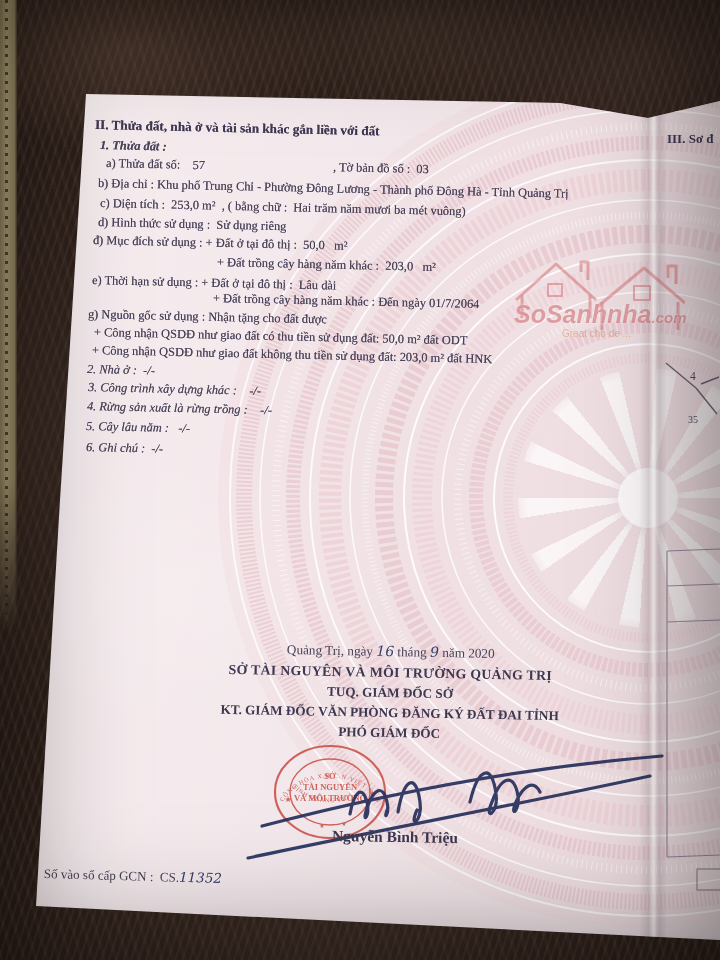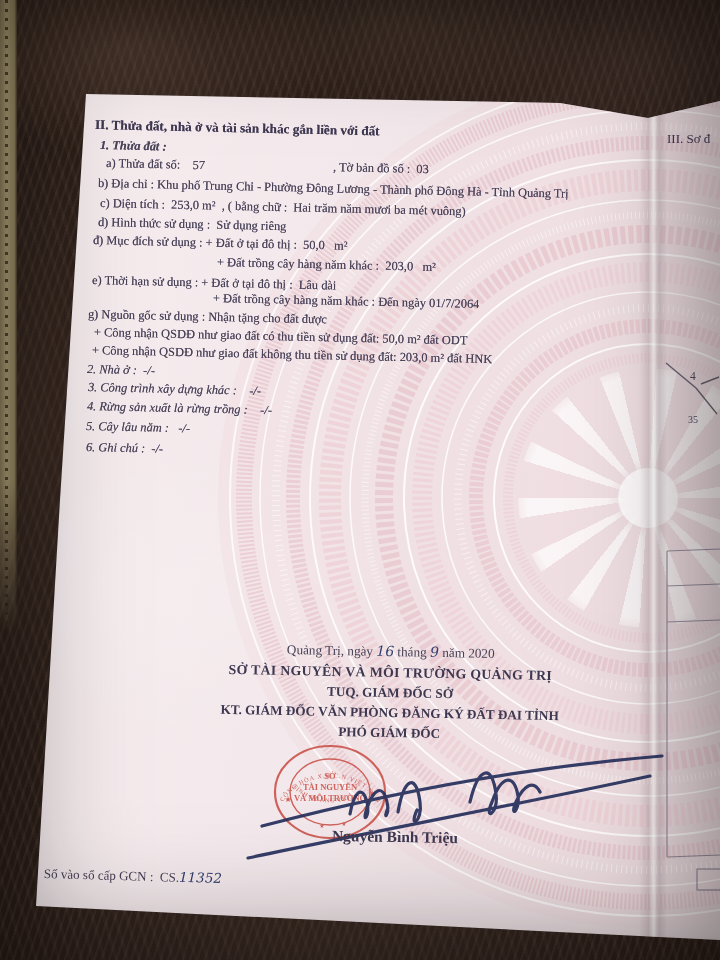--- a/index.html
+++ b/index.html
@@ -51,21 +51,21 @@
     transform:rotate(1.1deg);color:#3d3750;}
   .signing .date{font-size:13.2px;color:#474156;margin-bottom:5px;}
   .signing .auth{font-weight:bold;font-size:13.8px;letter-spacing:.3px;margin-bottom:4px;}
   .signing .role{font-weight:bold;font-size:13.2px;margin-bottom:4px;}
   .hw{font-family:"DejaVu Serif",serif;font-style:italic;color:#323d6b;font-size:14px;}
   .signer-name{position:absolute;left:300px;top:828px;width:190px;text-align:center;
     font-size:15.5px;font-weight:600;color:#3d3750;transform:rotate(1deg);}
   .footer-line{position:absolute;left:44px;top:865px;font-size:13px;color:#474156;
     transform:rotate(1.6deg);transform-origin:left center;white-space:pre;}
   .footer-line .hw{font-size:13.5px;}
-  .rp-title{position:absolute;left:667px;top:131px;font-weight:normal;font-size:13px;color:#3d3750;white-space:pre;}
+  .rp-title{position:absolute;left:667px;top:131px;font-weight:bold;font-size:13px;color:#3d3750;white-space:pre;}
   .rp-num{position:absolute;color:#514b5c;font-family:"Liberation Serif",serif;}
   .n4{left:690px;top:370px;font-size:11.5px;}
   .n35{left:688px;top:414px;font-size:10px;}
   .wm-logo{left:500px;top:248px;width:185px;height:95px;opacity:.62;}
   .wm-brand{position:absolute;left:14px;top:52px;font-size:25px;font-weight:bold;font-style:italic;
     color:rgba(201,84,90,.8);text-shadow:0 0 2px rgba(255,255,255,.8);font-family:"Liberation Sans",sans-serif;white-space:pre;}
   .wm-tld{font-size:15px;}
   .wm-tag{position:absolute;left:62px;top:80px;font-size:10px;color:rgba(212,140,82,.85);
     font-family:"Liberation Sans",sans-serif;white-space:pre;}
 </style>
@@ -100,20 +100,36 @@
         <circle cx="648" cy="498" r="140" stroke="rgba(236,200,208,.45)" stroke-width="10" stroke-dasharray="2 2"></circle>
         <circle cx="648" cy="498" r="30" fill="rgba(255,255,255,.8)"></circle>
       </g>
     </svg>
     <div class="sunburst"></div>
 
     <div class="paper-edge-shading"></div>
     <div class="fold-crease"></div>
     <div class="right-page-tint"></div>
 
+    <div class="wm-logo">
+      <svg width="185" height="95" viewBox="0 0 185 95">
+        <g fill="none" stroke="rgba(208,96,100,.75)" stroke-width="3" stroke-linejoin="round">
+          <path d="M16,52 L56,16 L96,52"></path>
+          <path d="M22,47 V70 M90,47 V70"></path>
+          <path d="M81,24 v-10 h7 v18"></path>
+          <rect x="48" y="36" width="14" height="12" stroke-width="2"></rect>
+          <path d="M96,60 L144,20 L185,55"></path>
+          <path d="M102,54 V82 M178,54 V82"></path>
+          <path d="M168,30 v-12 h8 v18"></path>
+          <rect x="134" y="38" width="16" height="14" stroke-width="2"></rect>
+        </g>
+      </svg>
+      <div class="wm-brand"><span>SoSanhnha</span><span class="wm-tld">.com</span></div>
+      <div class="wm-tag">Great cho de ...</div>
+    </div>
 
     <div class="line b sec-title" style="left:95px;top:117px">II. Thửa đất, nhà ở và tài sản khác gắn liền với đất</div>
     <div class="line b it" style="left:100px;top:138px">1. Thửa đất :</div>
     <div class="line" style="left:106px;top:156px">a) Thửa đất số:    57</div>
     <div class="line" style="left:333px;top:160px">, Tờ bản đồ số :  03</div>
     <div class="line" style="left:98px;top:176px">b) Địa chỉ : Khu phố Trung Chỉ - Phường Đông Lương - Thành phố Đông Hà - Tỉnh Quảng Trị</div>
     <div class="line" style="left:100px;top:196px">c) Diện tích :  253,0 m²  , ( bằng chữ :  Hai trăm năm mươi ba mét vuông)</div>
     <div class="line" style="left:98px;top:215px">d) Hình thức sử dụng :  Sử dụng riêng</div>
     <div class="line" style="left:93px;top:233px">đ) Mục đích sử dụng : + Đất ở tại đô thị :  50,0   m²</div>
     <div class="line" style="left:217px;top:255px">+ Đất trồng cây hàng năm khác :  203,0   m²</div>

